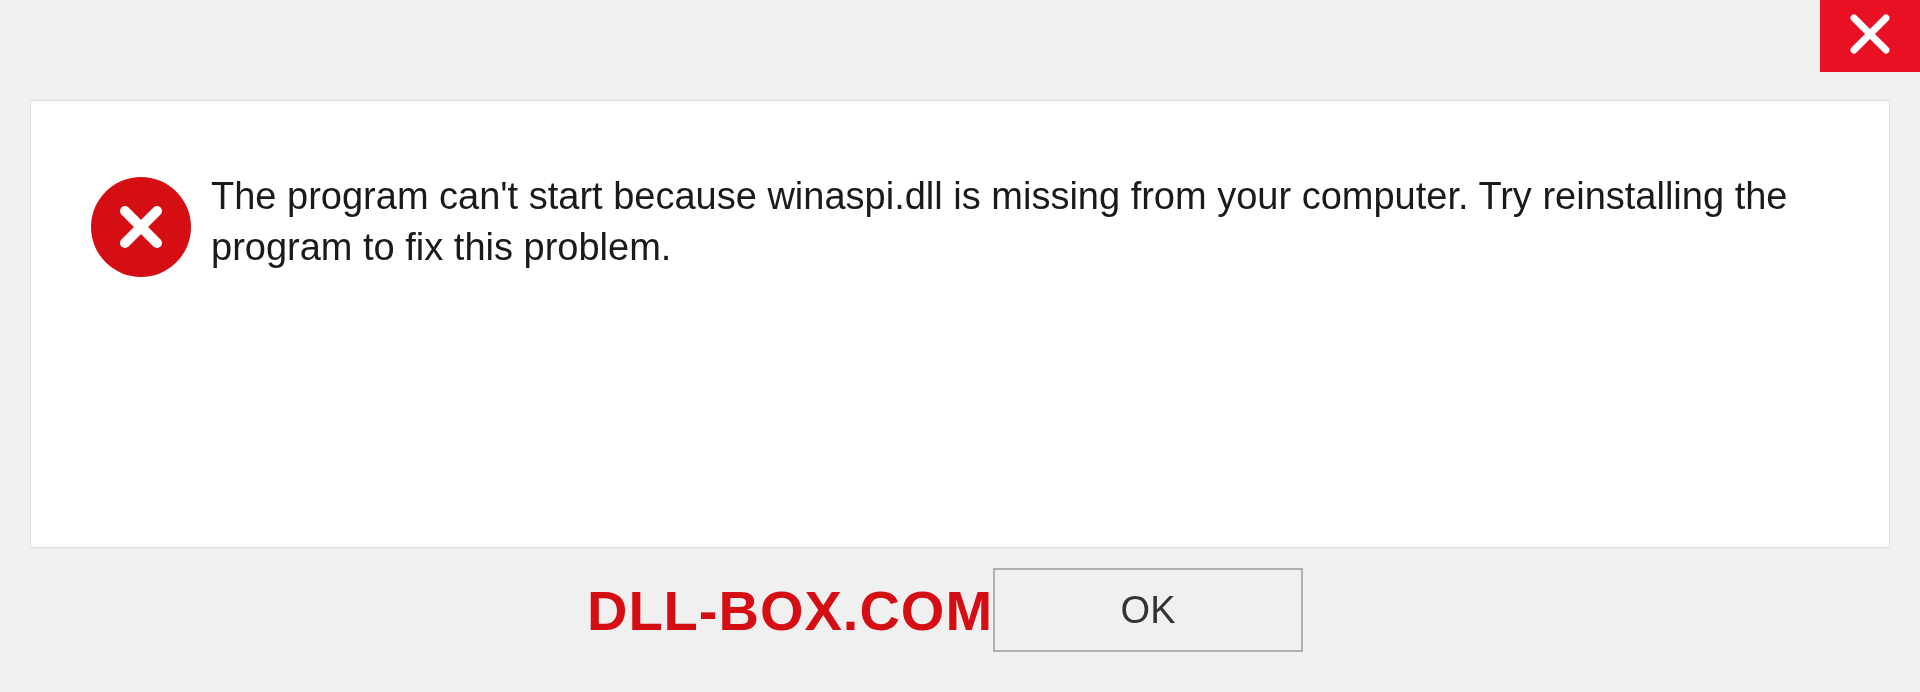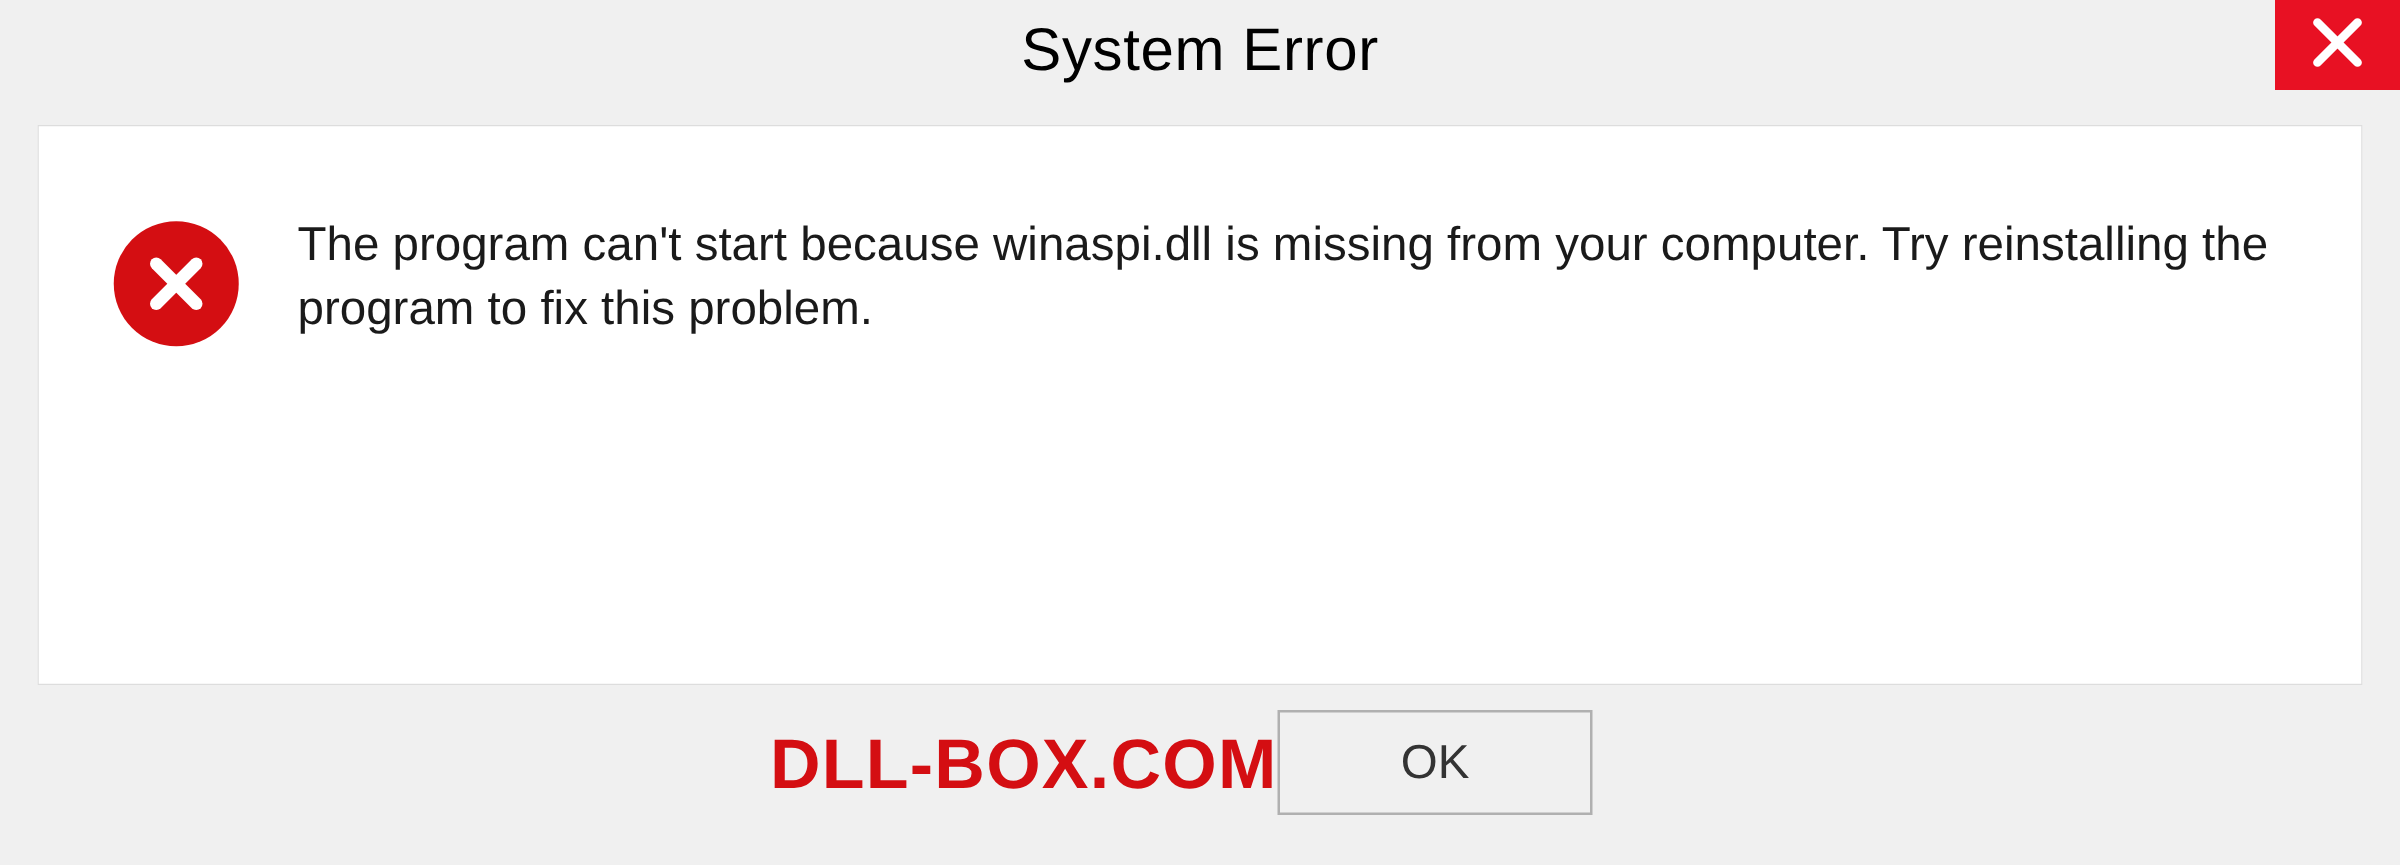--- a/index.html
+++ b/index.html
@@ -58,21 +58,21 @@
       border: 1px solid #ddd;
       flex: 1;
       display: flex;
       flex-direction: column;
       padding: 70px 60px 40px 60px;
       position: relative;
     }
     .message-row {
       display: flex;
       align-items: flex-start;
-      gap: 47px;
+      gap: 20px;
     }
     .error-icon-circle {
       width: 100px;
       height: 100px;
       min-width: 100px;
       background: #d40e12;
       border-radius: 50%;
       display: flex;
       align-items: center;
       justify-content: center;
@@ -96,40 +96,39 @@
       padding: 20px 40px 20px 10px;
     }
     .watermark {
       font-size: 56px;
       font-weight: 800;
       color: #d40e12;
       letter-spacing: 1px;
       font-family: Arial, sans-serif;
     }
     .ok-button {
-      width: 252px;
+      width: 310px;
       height: 84px;
       background: #f0f0f0;
       border: 2px solid #b0b0b0;
       font-size: 38px;
       color: #333;
       cursor: pointer;
       display: flex;
       align-items: center;
       justify-content: center;
       font-family: inherit;
     }
   </style>
 </head>
 <body>
 
 <div class="window">
 
   <div class="titlebar">
-    <div class="title-text">System Error</div>
     <div class="close-btn">
       <span>
         <svg viewBox="0 0 44 44">
           <line x1="6" y1="6" x2="38" y2="38" stroke="#ffffff" stroke-width="7" stroke-linecap="round"></line>
           <line x1="38" y1="6" x2="6" y2="38" stroke="#ffffff" stroke-width="7" stroke-linecap="round"></line>
         </svg>
       </span>
     </div>
   </div>
 

